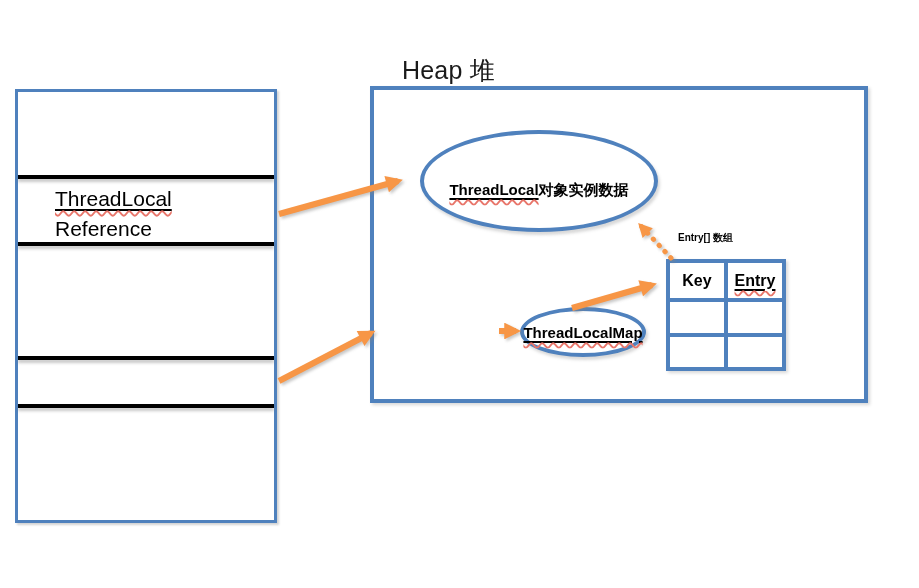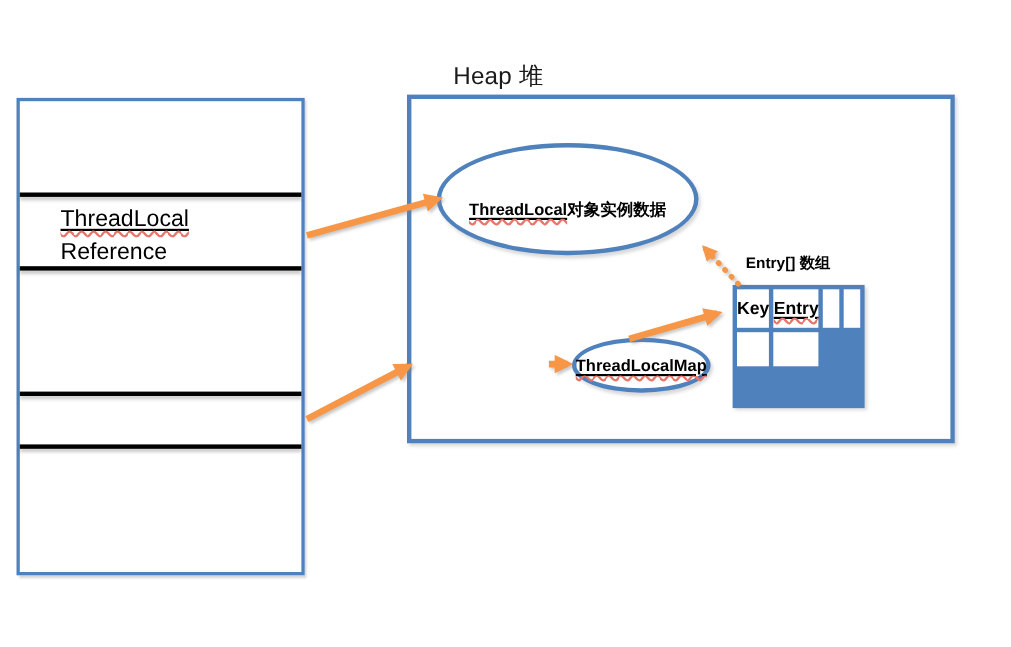--- a/index.html
+++ b/index.html
@@ -38,57 +38,57 @@
     border:4px solid var(--blue);box-sizing:border-box;background:#fff;
     box-shadow:2px 2px 3px rgba(130,130,130,.3);
   }
 
   .ellipse{
     position:absolute;border:4px solid var(--blue);border-radius:50%;
     box-sizing:border-box;background:#fff;
     display:flex;align-items:center;justify-content:center;
     box-shadow:2px 3px 3px rgba(130,130,130,.3);
   }
-  #ellipse-threadlocal-object{left:397px;top:130px;width:238px;height:102px;text-align:right;}
+  #ellipse-threadlocal-object{left:420px;top:130px;width:238px;height:102px;text-align:right;}
   #ellipse-threadlocal-object .label{margin-top:18px;}
   #ellipse-thread-instance{left:373px;top:309px;width:120px;height:44px;}
   #ellipse-threadlocalmap{left:520px;top:307px;width:126px;height:50px;}
   .bold-label{font-weight:bold;font-size:15px;white-space:nowrap;}
   #ellipse-thread-instance .bold-label{font-size:16px;}
 
   
   .u-solid{text-decoration:underline;text-decoration-color:#000;text-decoration-thickness:2px;text-underline-offset:3px;}
   .u-wavy{text-decoration:underline wavy var(--wavy);text-decoration-thickness:1.5px;text-underline-offset:4px;}
 
   
-  #entry-array-label{left:678px;top:231px;font-size:14px;font-weight:bold;}
+  #entry-array-label{left:678px;top:231px;font-size:10px;font-weight:bold;}
   #entry-table{
     left:666px;top:259px;width:120px;height:112px;box-sizing:border-box;
     background:var(--blue);padding:4px;display:grid;
-    grid-template-columns:1fr 1fr 1fr 1fr;grid-template-rows:35px 1fr 1fr;gap:4px;
+    grid-template-columns:1fr 1fr;grid-template-rows:35px 1fr 1fr;gap:4px;
     box-shadow:2px 2px 3px rgba(130,130,130,.3);
   }
   .entry-cell{background:#fff;display:flex;align-items:center;justify-content:center;}
   .entry-header{font-weight:bold;font-size:16px;}
 
   
   #arrow-layer{
     position:absolute;left:0;top:0;pointer-events:none;
     filter:drop-shadow(2px 2px 1.5px rgba(130,130,130,.45));
   }
   .arr{stroke:var(--orange);stroke-width:6;fill:none;}
   .arr.dotted{stroke-width:5;stroke-dasharray:0.5 8;stroke-linecap:round;}
   .ah{fill:var(--orange);}
 </style>
 </head>
 <body>
 
 <div id="canvas">
 
-  <div class="abs section-title" style="left:412px;top:54px;font-size:22px;">Heap 堆</div>
+  <div class="abs section-title" style="left:402px;top:54px;font-size:25px;">Heap 堆</div>
 
   <div class="abs" id="stack-rect">
     <div class="stack-divider" style="top:83px;"></div>
     <div class="stack-divider" style="top:150px;"></div>
     <div class="stack-divider" style="top:264px;"></div>
     <div class="stack-divider" style="top:312px;"></div>
 
     <div id="cell-threadlocal-ref" class="stack-text">
       <div>
         <span class="u-solid"><span class="u-wavy">ThreadLocal</span></span>

